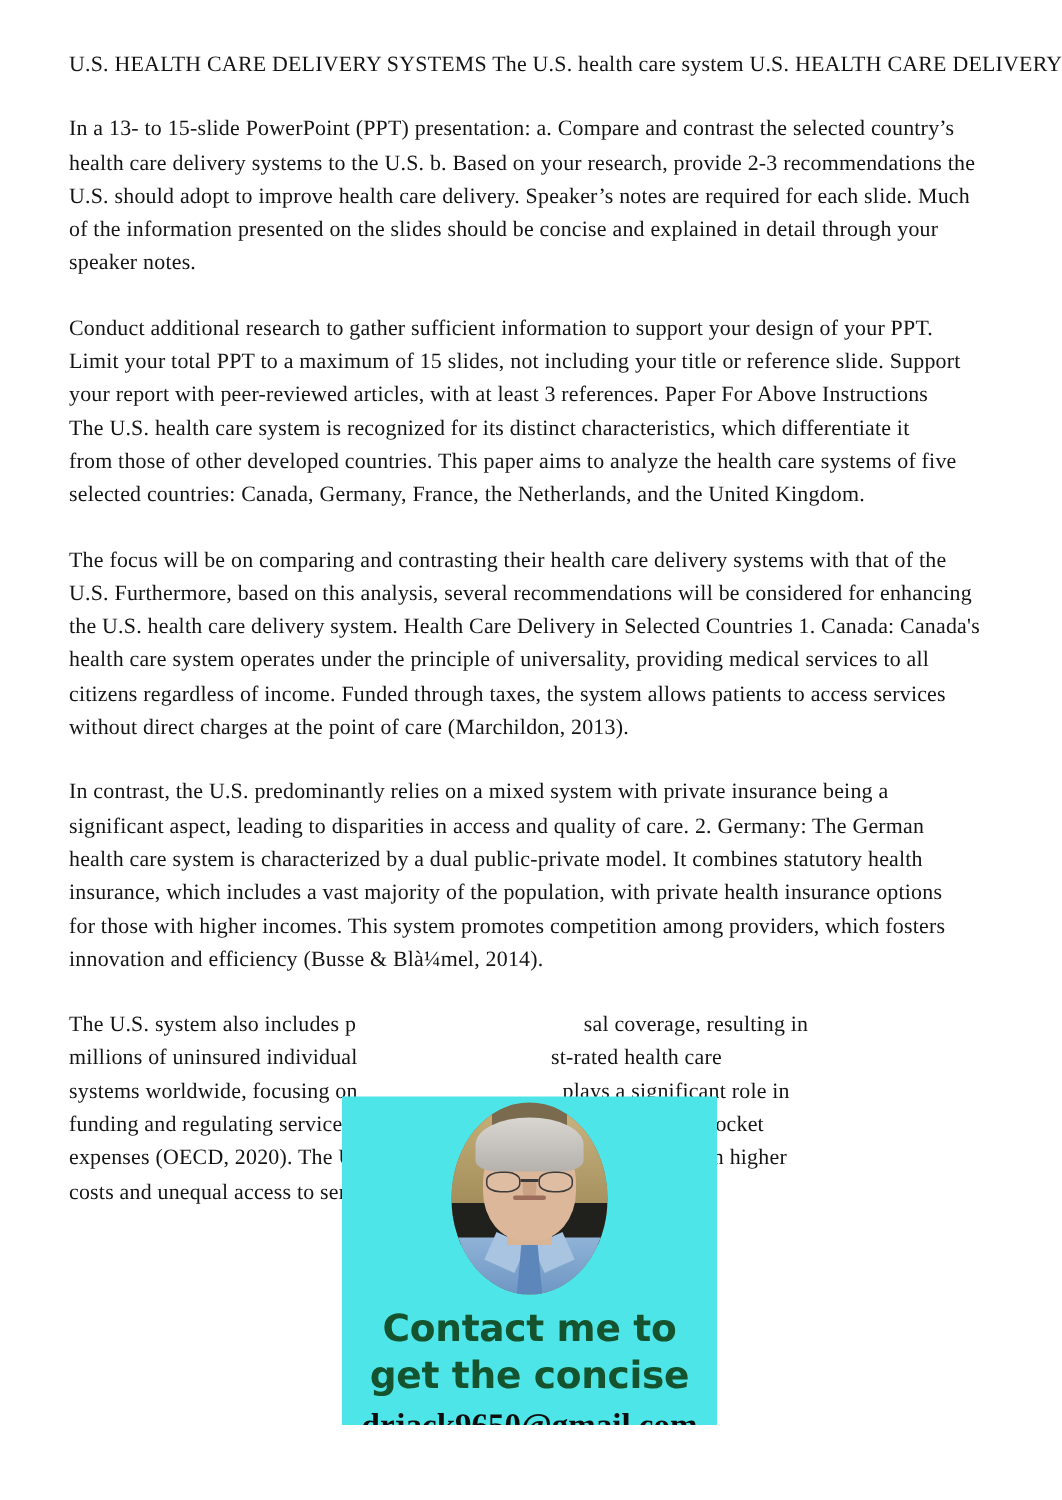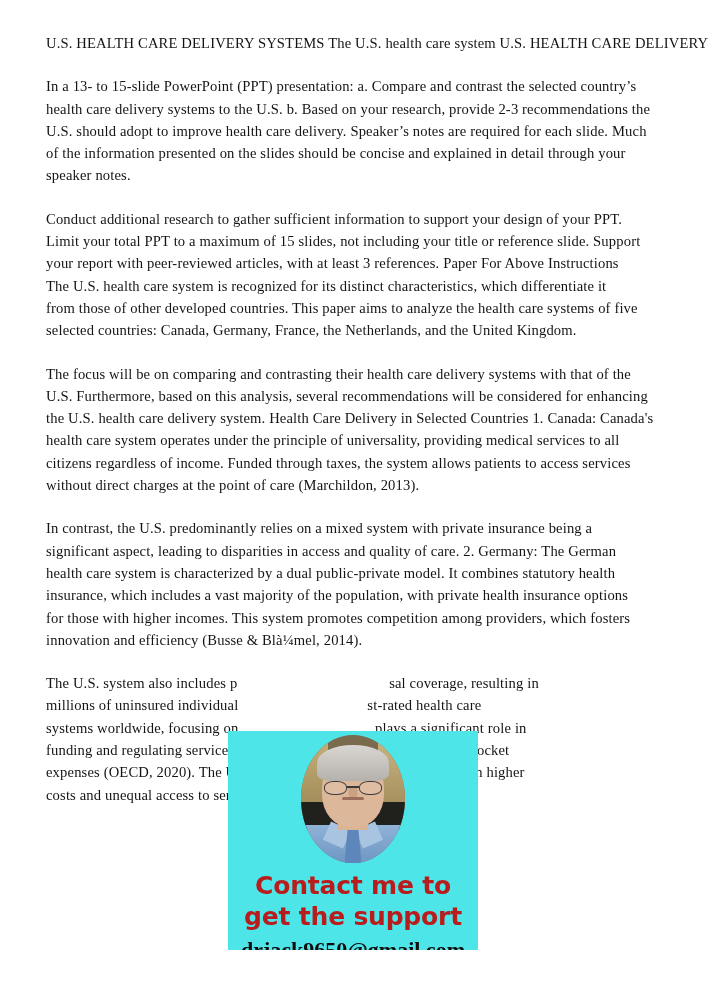--- a/index.html
+++ b/index.html
@@ -150,21 +150,21 @@
     transform: translateX(-50%);
     background: rgba(180,135,105,0.45);
     border-radius: 0 0 50% 50%;
   }
 
   .ad-line {
     font-family: "DejaVu Sans", "Liberation Sans", sans-serif;
     font-weight: bold;
     font-size: 25px;
     line-height: 31px;
-    color: #b91c1c;
+    color: #14532d;
     text-align: center;
     letter-spacing: -0.2px;
   }
   .ad-line.l1 { margin-top: 7px; }
   .ad-email {
     font-family: "Liberation Serif", "DejaVu Serif", serif;
     font-weight: bold;
     font-size: 22px;
     line-height: 28px;
     color: #0d0d0d;
@@ -236,18 +236,18 @@
       </div>
       <div class="ph-hair"></div>
       <div class="ph-glasses">
         <div class="ph-lens l"></div>
         <div class="ph-lens r"></div>
         <div class="ph-bridge"></div>
       </div>
     </div>
 
     <div class="ad-line l1">Contact me to</div>
-    <div class="ad-line l2">get the support</div>
+    <div class="ad-line l2">get the concise</div>
     <div class="ad-email">drjack9650@gmail.com</div>
 
   </div>
 
 </div>
 
 </body></html>

